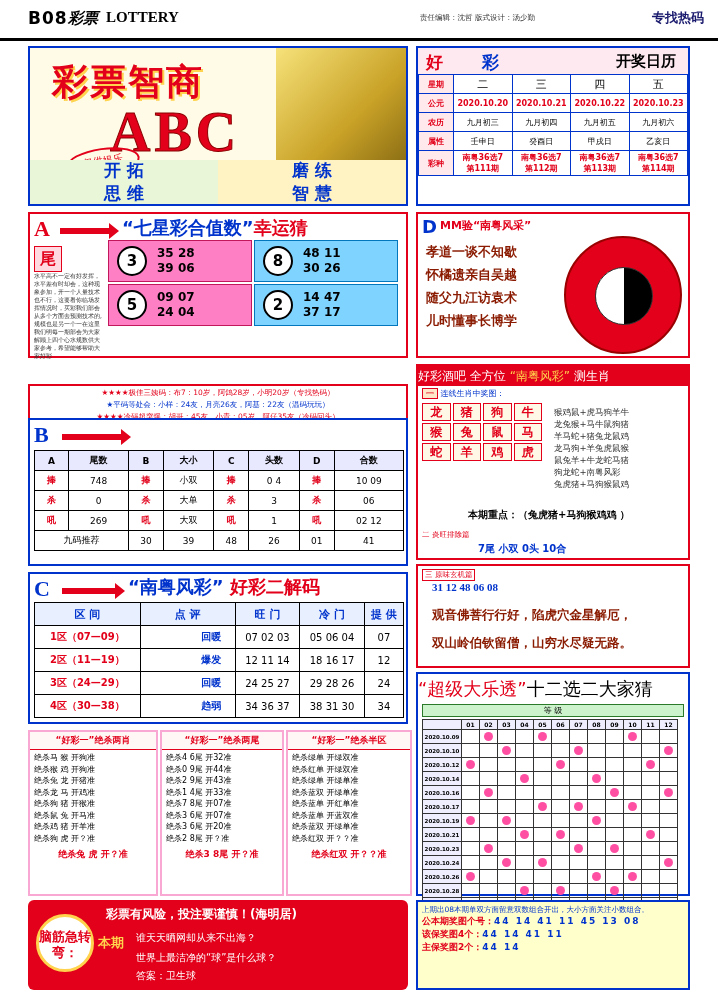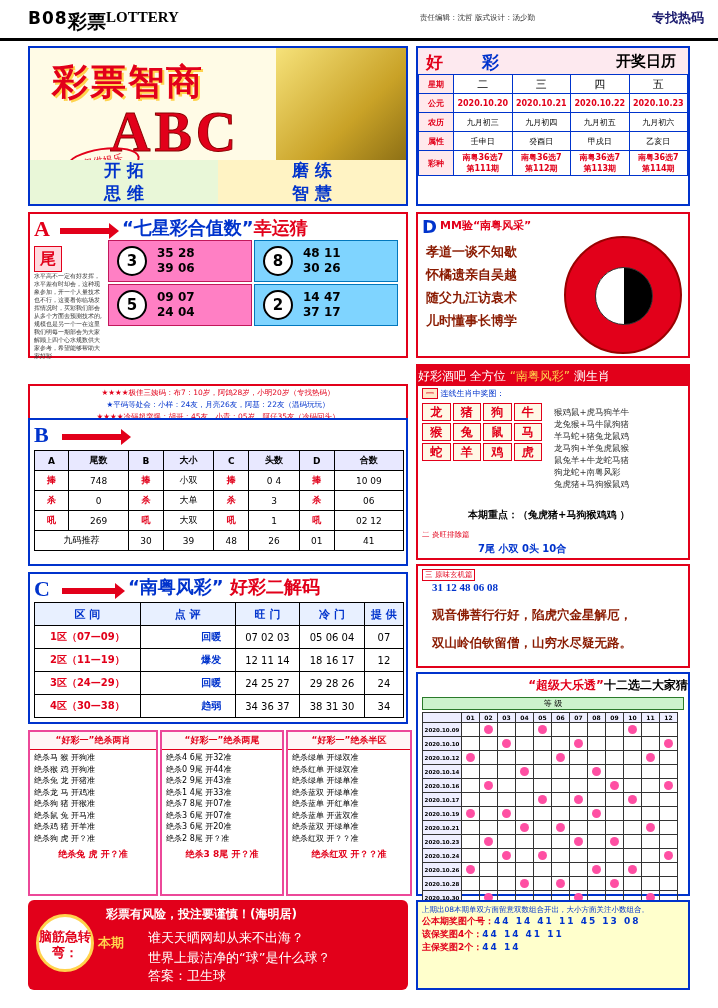--- a/index.html
+++ b/index.html
@@ -2,21 +2,21 @@
 <html><head>
 <meta charset="utf-8">
 <style>
   html,body{margin:0;padding:0;background:#fff;}
   body{width:718px;height:1008px;font-family:"DejaVu Sans","Liberation Sans",sans-serif;font-size:9px;color:#000;}
   .page{position:relative;width:718px;height:1008px;overflow:hidden;background:#fff;}
 
   
   .hdr{position:absolute;left:0;top:0;width:718px;height:38px;border-bottom:3px solid #000;}
   .hdr .code{position:absolute;left:28px;top:8px;font-size:17px;font-weight:bold;letter-spacing:1px;}
-  .hdr .cpl{position:absolute;left:68px;top:9px;font-size:19px;font-weight:bold;}
+  .hdr .cpl{position:absolute;left:68px;top:9px;font-size:15px;font-weight:bold;font-style:italic;}
   .hdr .lot{position:absolute;left:106px;top:9px;font-size:15px;font-weight:bold;font-family:"Liberation Serif",serif;}
   .hdr .credits{position:absolute;left:420px;top:13px;font-size:7.5px;color:#333;}
   .hdr .paper{position:absolute;right:14px;top:9px;font-size:13px;font-weight:bold;color:#1a1a6e;}
 
   
   .box{position:absolute;box-sizing:border-box;}
 
   
   #masthead{left:28px;top:46px;width:380px;height:160px;background:#fffbe6;border:2px solid #0033cc;overflow:hidden;}
   #masthead .gold{position:absolute;right:0;top:0;width:130px;height:118px;background:linear-gradient(135deg,#f6e27a,#c9a227 60%,#8a6d14);}
@@ -88,21 +88,21 @@
   #blkC .arrow:after{content:"";position:absolute;right:-9px;top:-5px;border-left:10px solid #e2001a;border-top:8px solid transparent;border-bottom:8px solid transparent;}
   #blkC .t{position:absolute;left:98px;top:1px;font-size:18px;font-weight:bold;color:#e2001a;}
   #blkC .t em{font-style:normal;color:#0033cc;}
   #blkC table{position:absolute;left:4px;top:28px;width:370px;border-collapse:collapse;font-size:10px;}
   #blkC td,#blkC th{border:1px solid #000;text-align:center;height:20px;}
   #blkC th{background:#e8f0ff;font-weight:bold;color:#0033cc;font-size:11px;}
   #blkC .zone{color:#e2001a;font-weight:bold;}
   #blkC .pj{color:#0033cc;font-weight:bold;padding-left:48px;}
 
   
-  .kill{position:absolute;background:#fff;border:2px solid #ec4899;}
+  .kill{position:absolute;background:#fff;border:2px solid #f9a8d4;}
   .kill .cap{text-align:center;font-size:9px;font-weight:bold;color:#e2001a;border-bottom:1px solid #e2001a;padding:2px 0;background:#fff6f6;}
   .kill ul{list-style:none;margin:0;padding:2px 4px;}
   .kill li{font-size:8px;line-height:11.5px;white-space:nowrap;}
   .kill .last{color:#e2001a;font-weight:bold;text-align:center;margin-top:2px;}
 
   
   #zod{left:416px;top:364px;width:274px;height:196px;background:#fff;border:2px solid #e2001a;}
   #zod .hd{height:20px;background:#e2001a;color:#fff;font-size:12px;font-weight:normal;text-align:left;line-height:20px;}
   #zod .hd em{font-style:normal;color:#ffd34d;}
   #zod .sub{font-size:8px;color:#0033cc;padding:2px 4px;}
@@ -112,34 +112,34 @@
   #zod .rows{position:absolute;left:136px;top:40px;font-size:8.5px;line-height:12px;color:#333;}
   #zod .focus{position:absolute;left:50px;bottom:36px;font-size:10px;font-weight:bold;}
   #zod .tag{position:absolute;left:4px;bottom:18px;font-size:7.5px;color:#e2001a;}
   #zod .pick{position:absolute;left:60px;bottom:2px;font-size:10px;color:#0033cc;font-weight:bold;}
 
   #quat{left:416px;top:564px;width:274px;height:104px;background:#fff;border:2px solid #e2001a;}
   #quat .tag{position:absolute;left:4px;top:3px;font-size:7.5px;color:#e2001a;border:1px solid #e2001a;padding:0 2px;}
   #quat .l{position:absolute;left:14px;font-size:12.5px;line-height:18px;font-weight:bold;color:#8a1a00;font-family:"Liberation Serif",serif;}
 
   #lotto{left:416px;top:672px;width:274px;height:224px;background:#fff;border:2px solid #0033cc;}
-  #lotto .hd{text-align:right;font-size:12px;font-weight:bold;padding:3px 0;}
+  #lotto .hd{text-align:left;font-size:18px;font-weight:normal;padding:3px 0;}
   #lotto .hd em{font-style:normal;color:#e2001a;}
   #lotto .lvl{margin:0 4px;background:#ccf3cc;border:1px solid #2a7a2a;font-size:8px;text-align:center;}
   #lotto table{margin:2px 4px 0;border-collapse:collapse;}
   #lotto td{border:1px solid #333;width:15px;height:11px;}
   #lotto th{border:1px solid #333;font-size:6px;background:#eef;}
   #lotto .dot{width:9px;height:9px;border-radius:50%;background:#ff4fa3;margin:1px auto;}
 
   
   #warn{left:28px;top:900px;width:380px;height:90px;background:#e2001a;border-radius:6px;color:#fff;}
   #warn .circ{position:absolute;left:8px;top:14px;width:58px;height:58px;border-radius:50%;background:#fff;border:3px solid #ffd34d;color:#e2001a;font-size:13px;font-weight:bold;text-align:center;line-height:16px;padding-top:12px;box-sizing:border-box;}
   #warn .t1{position:absolute;left:78px;top:6px;font-size:12px;font-weight:bold;color:#fff;}
   #warn .ben{position:absolute;left:70px;top:34px;font-size:13px;font-weight:bold;color:#ffd34d;}
-  #warn .q{position:absolute;left:120px;font-size:13px;color:#fff;line-height:16px;}
+  #warn .q{position:absolute;left:108px;font-size:10px;color:#fff;line-height:16px;}
 
   #sum{left:416px;top:900px;width:274px;height:90px;background:#ffffcc;border:2px solid #0033cc;}
   #sum .t{font-size:7.5px;line-height:10px;color:#0033cc;padding:3px 4px 0;}
   #sum .row{font-size:9px;line-height:13px;padding-left:4px;}
   #sum .row b{color:#e2001a;}
   #sum .row span{color:#0033cc;font-weight:bold;letter-spacing:2px;}
 </style>
 </head>
 <body>
 

